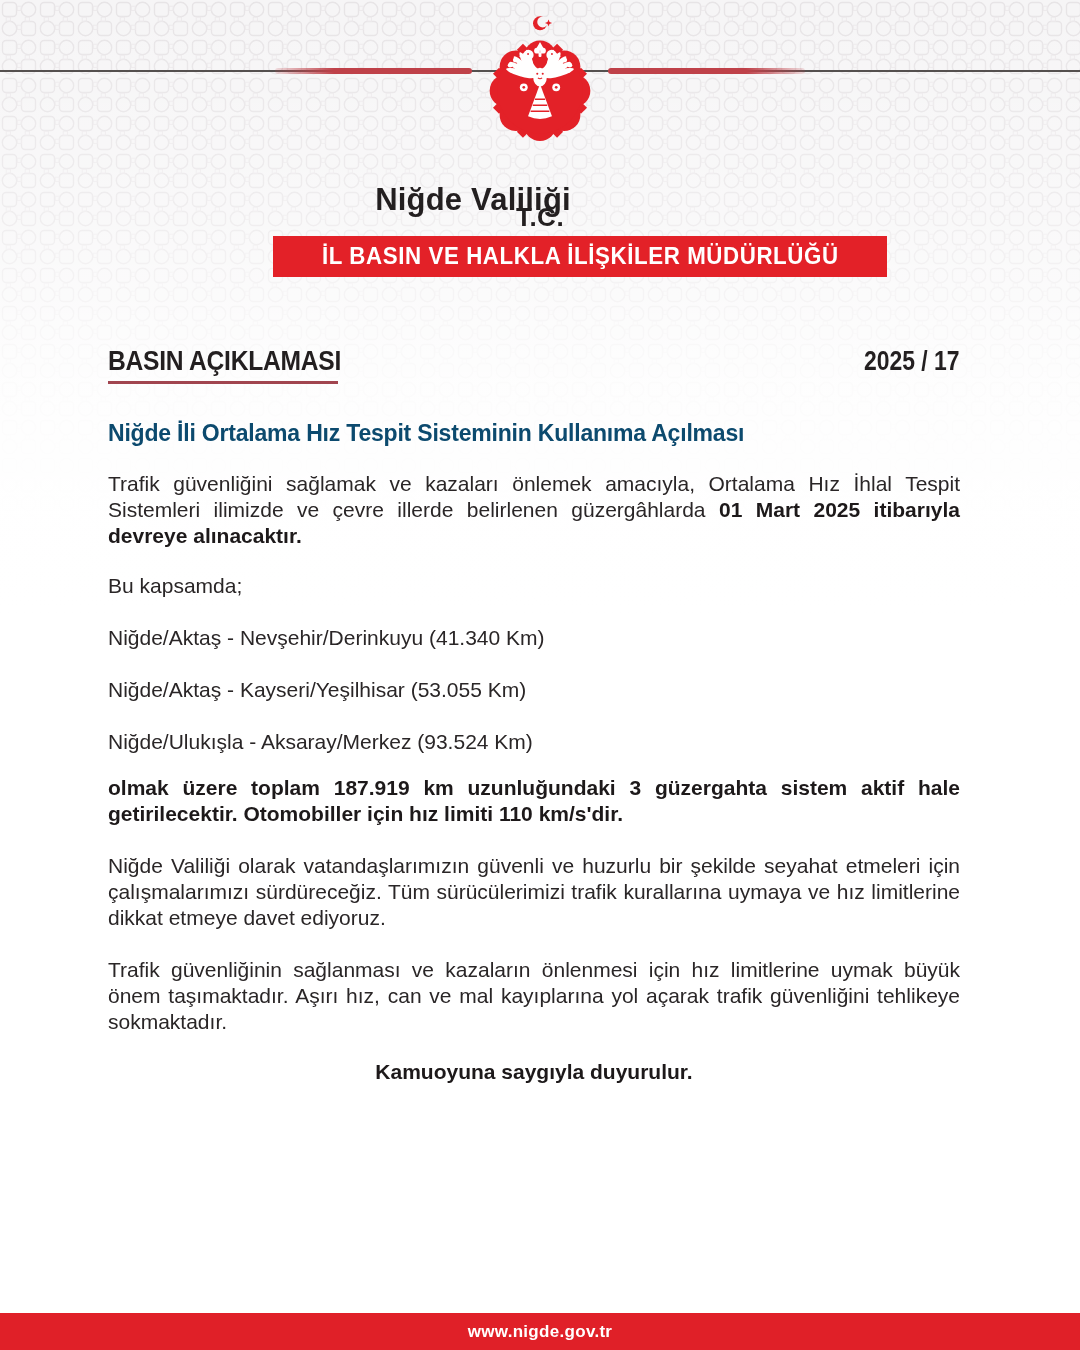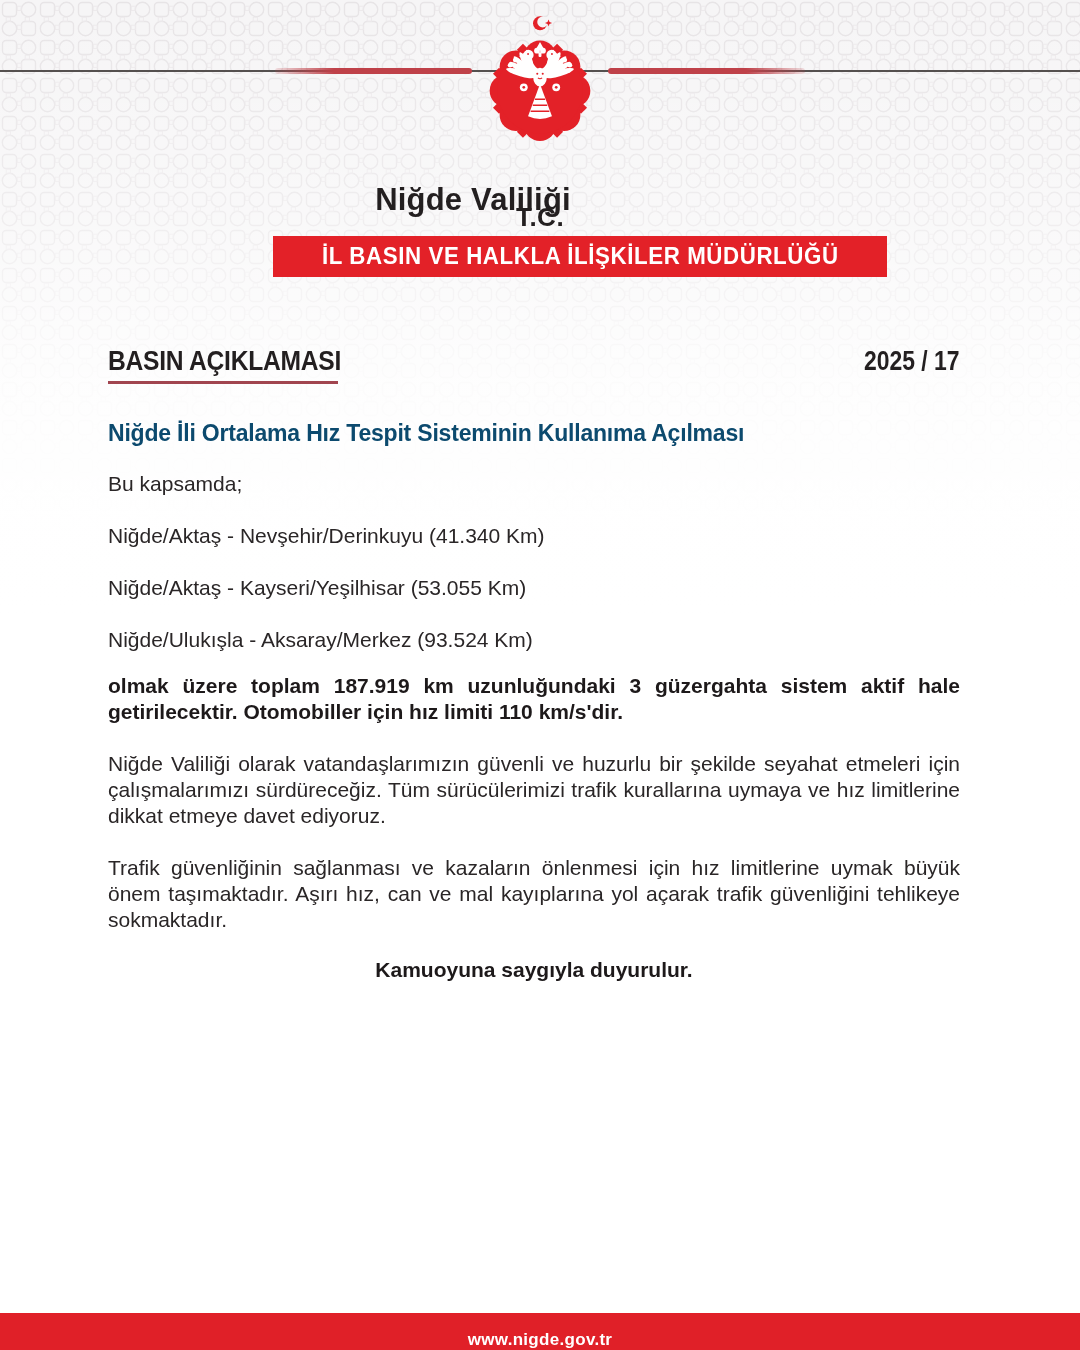--- a/index.html
+++ b/index.html
@@ -75,21 +75,21 @@
   .doc p.justify{text-align:justify;}
   .doc p.route{margin-top:26px;}
   .doc p.bold-para{font-weight:bold;color:#1d191a;margin-top:20px;}
   .doc p.mt26{margin-top:26px;}
   .doc strong{font-weight:bold;color:#1d191a;}
   .closing{font-weight:bold;color:#1d191a;text-align:center;}
 
   
   .footer-bar{
     position:absolute;left:0;bottom:0;width:1080px;height:37px;background:#e02028;z-index:4;
-    display:flex;align-items:flex-end;justify-content:center;
+    display:flex;align-items:center;justify-content:center;
   }
   .footer-bar span{color:#ffffff;font-size:17px;font-weight:bold;letter-spacing:0.3px;}
 </style>
 </head>
 <body>
 
 <div class="page">
 
   <svg class="bg-svg" width="1080" height="1350" aria-hidden="true">
     <defs>
@@ -212,20 +212,21 @@
     <div class="kicker-row">
       <div class="kicker">
         <span class="kicker-text">BASIN AÇIKLAMASI</span>
         <div class="kicker-underline"></div>
       </div>
       <div class="ref-number">2025 / 17</div>
     </div>
 
     <h1>Niğde İli Ortalama Hız Tespit Sisteminin Kullanıma Açılması</h1>
 
+    <p class="justify"><span>Trafik güvenliğini sağlamak ve kazaları önlemek amacıyla, Ortalama Hız İhlal Tespit Sistemleri ilimizde ve çevre illerde belirlenen güzergâhlarda </span><strong>01 Mart 2025 itibarıyla devreye alınacaktır.</strong></p>
 
     <p>Bu kapsamda;</p>
 
     <p class="route">Niğde/Aktaş - Nevşehir/Derinkuyu (41.340 Km)</p>
     <p class="route">Niğde/Aktaş - Kayseri/Yeşilhisar (53.055 Km)</p>
     <p class="route">Niğde/Ulukışla - Aksaray/Merkez (93.524 Km)</p>
 
     <p class="bold-para justify">olmak üzere toplam 187.919 km uzunluğundaki 3 güzergahta sistem aktif hale getirilecektir. Otomobiller için hız limiti 110 km/s'dir.</p>
 
     <p class="justify mt26">Niğde Valiliği olarak vatandaşlarımızın güvenli ve huzurlu bir şekilde seyahat etmeleri için çalışmalarımızı sürdüreceğiz. Tüm sürücülerimizi trafik kurallarına uymaya ve hız limitlerine dikkat etmeye davet ediyoruz.</p>

